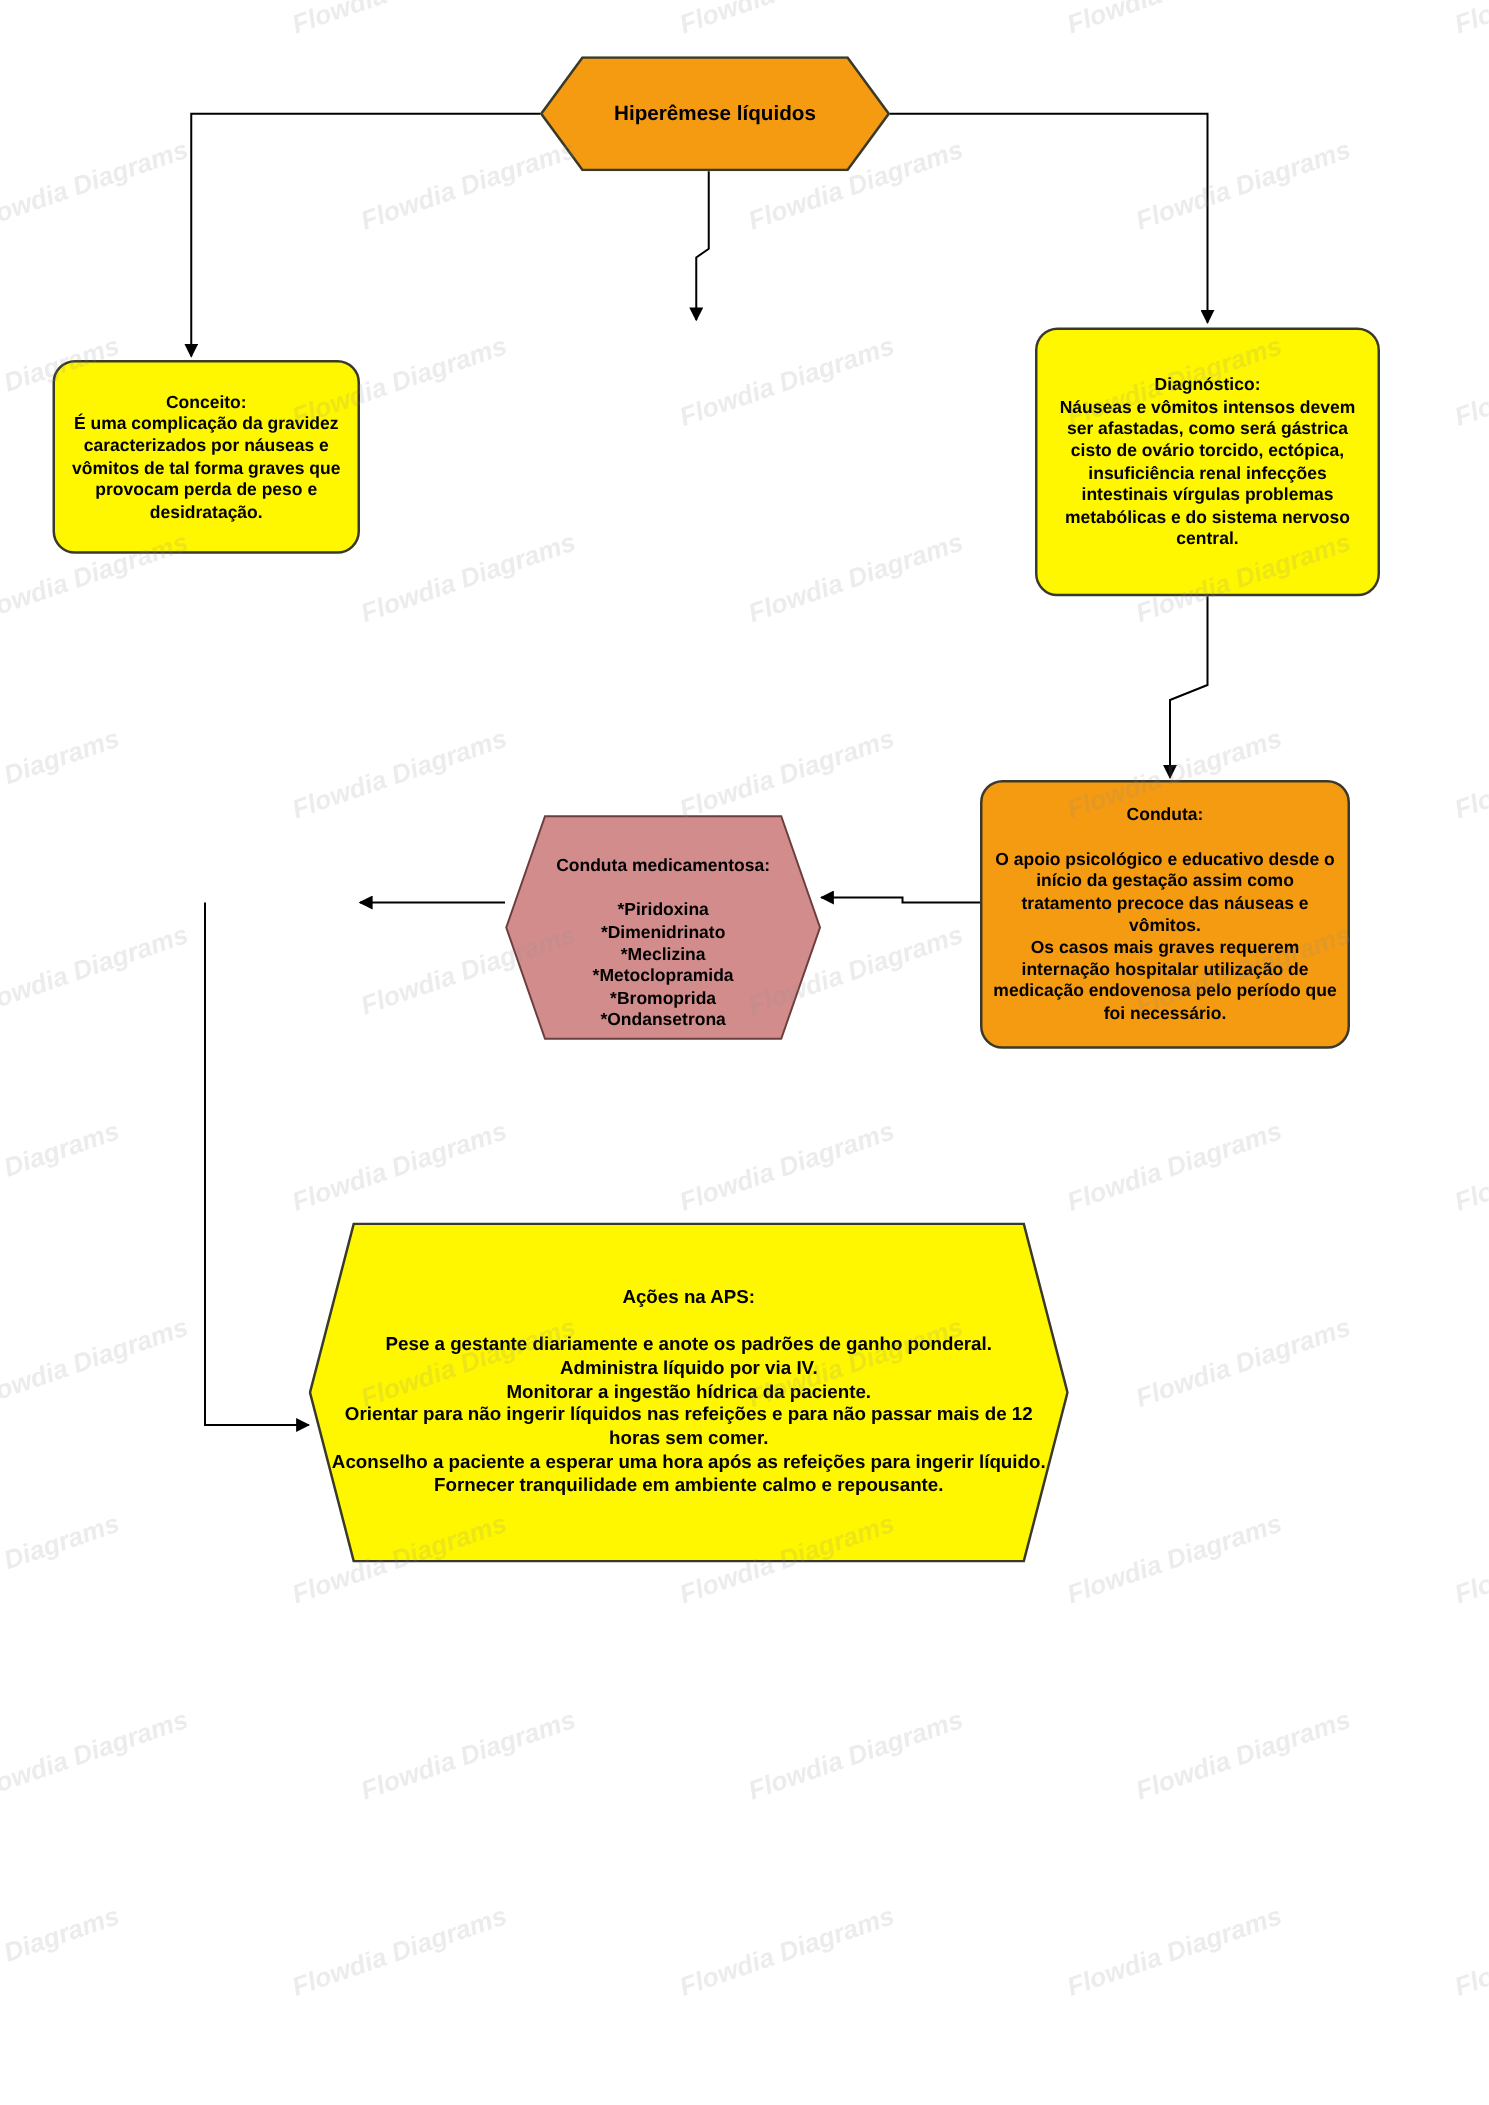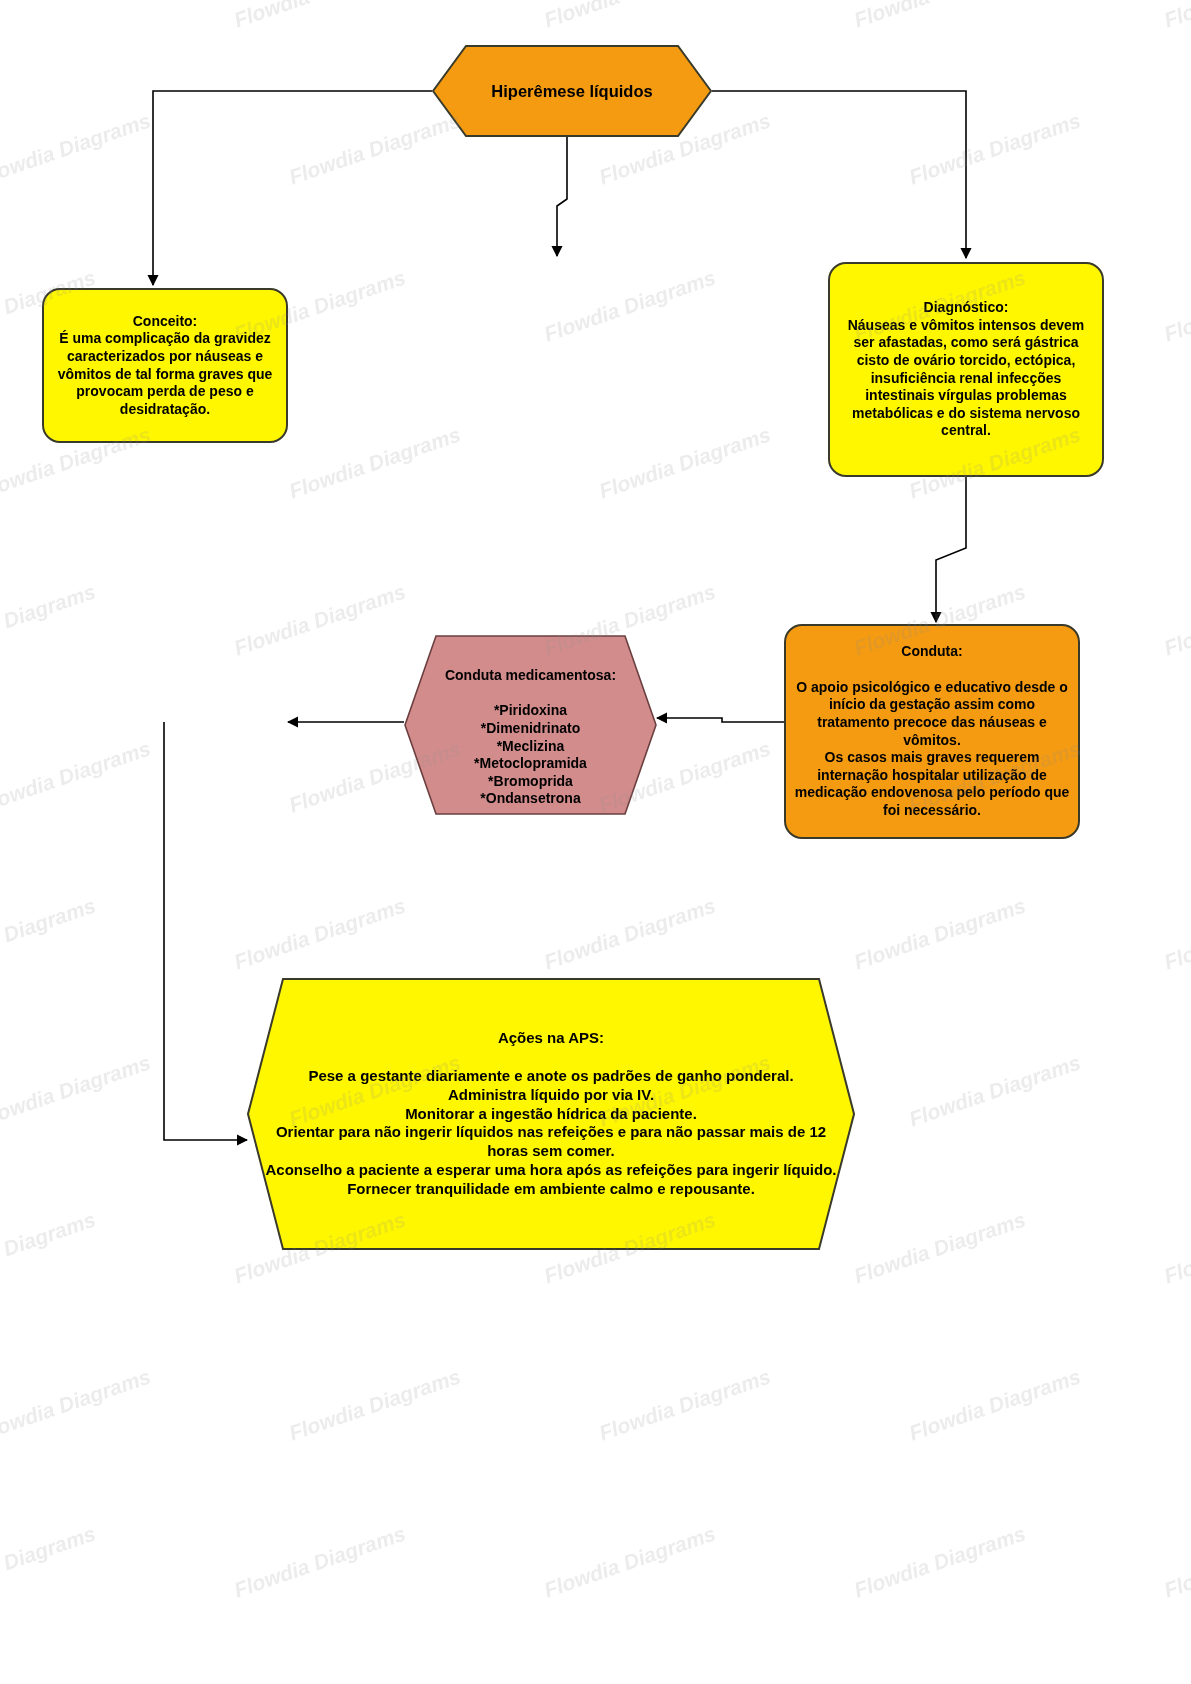--- a/index.html
+++ b/index.html
@@ -122,21 +122,21 @@
 É uma complicação da gravidez caracterizados por náuseas e vômitos de tal forma graves que provocam perda de peso e desidratação.</span>
   </div>
 
 
   <div class="node rounded t14" style="left:828px; top:262px; width:276px; height:215px; background:#FFF700; padding:6px 10px;">
     <span>Diagnóstico:
 Náuseas e vômitos intensos devem ser afastadas, como será gástrica cisto de ovário torcido, ectópica, insuficiência renal infecções intestinais vírgulas problemas metabólicas e do sistema nervoso central.</span>
   </div>
 
 
-  <div class="hexwrap" style="left:404px; top:635px; width:253px; height:205px;">
+  <div class="hexwrap" style="left:404px; top:652px; width:253px; height:205px;">
     <svg width="253" height="180" viewBox="0 0 253 180">
       <polygon points="32,1 221,1 252,90 221,179 32,179 1,90" fill="#D38C8C" stroke="#6b3f3f" stroke-width="1.6"></polygon>
     </svg>
     <div class="hextext t14" style="padding:0 22px;">Conduta medicamentosa:
 
 *Piridoxina
 *Dimenidrinato
 *Meclizina
 *Metoclopramida
 *Bromoprida

